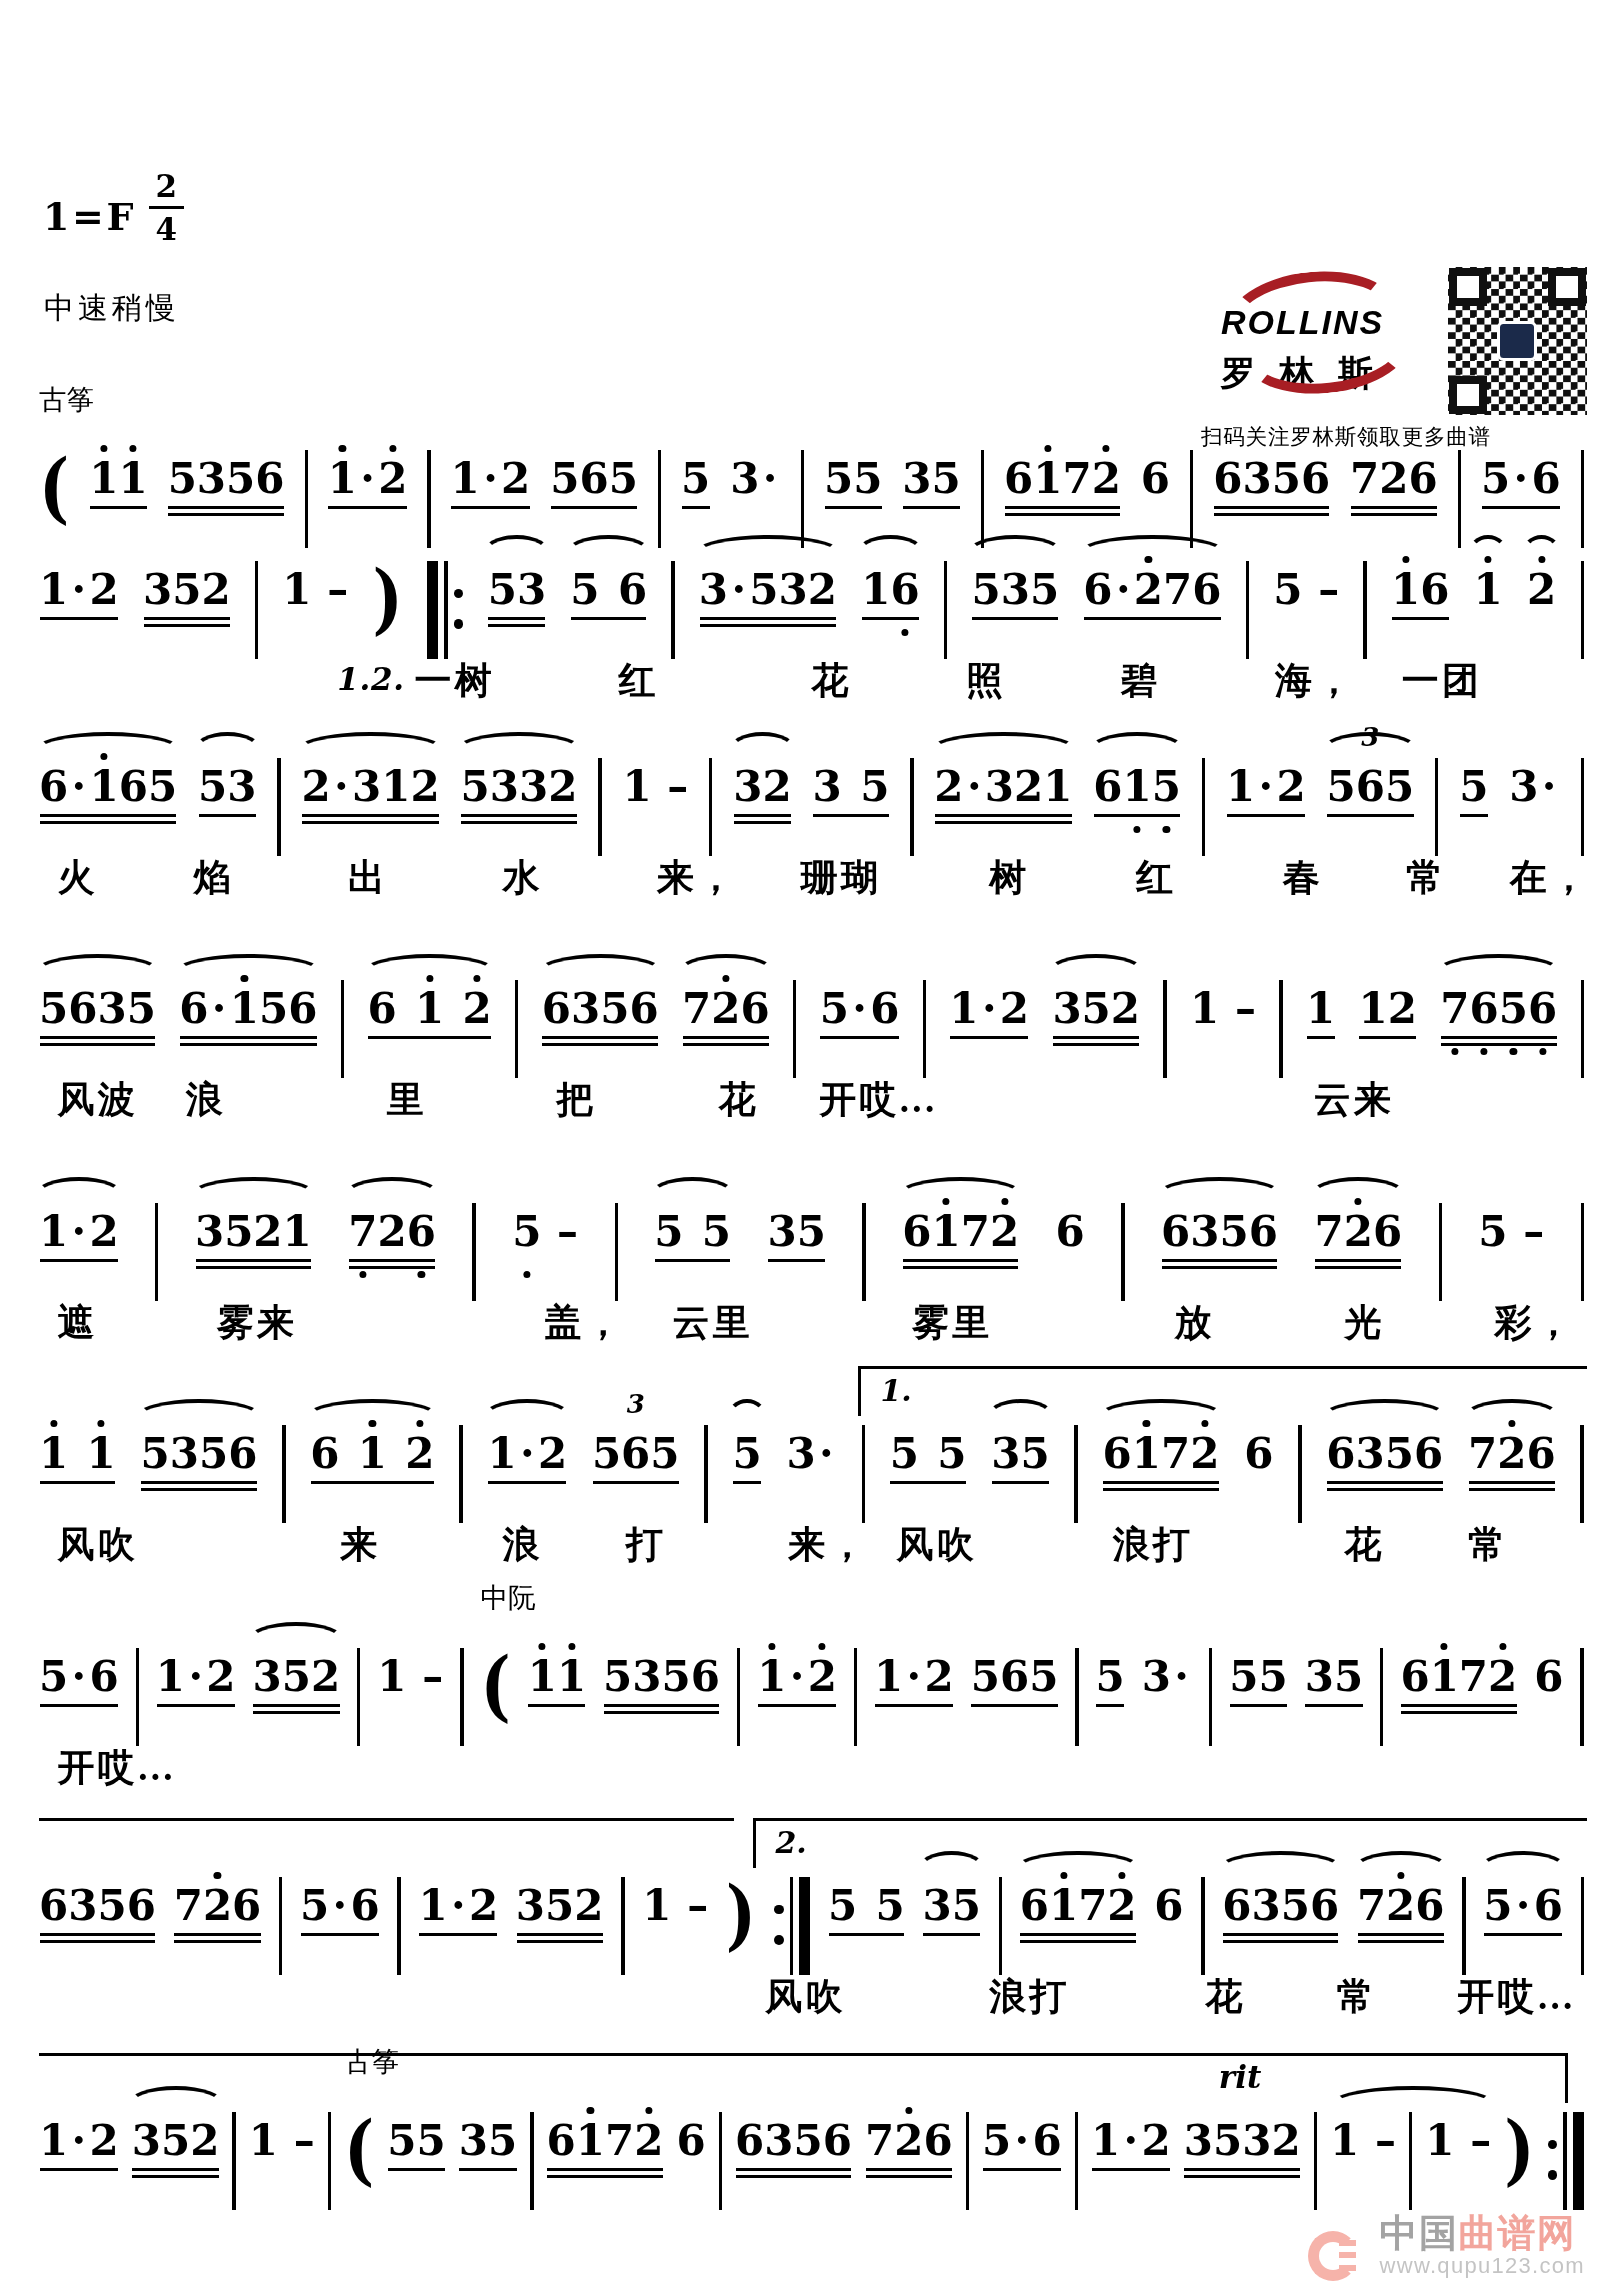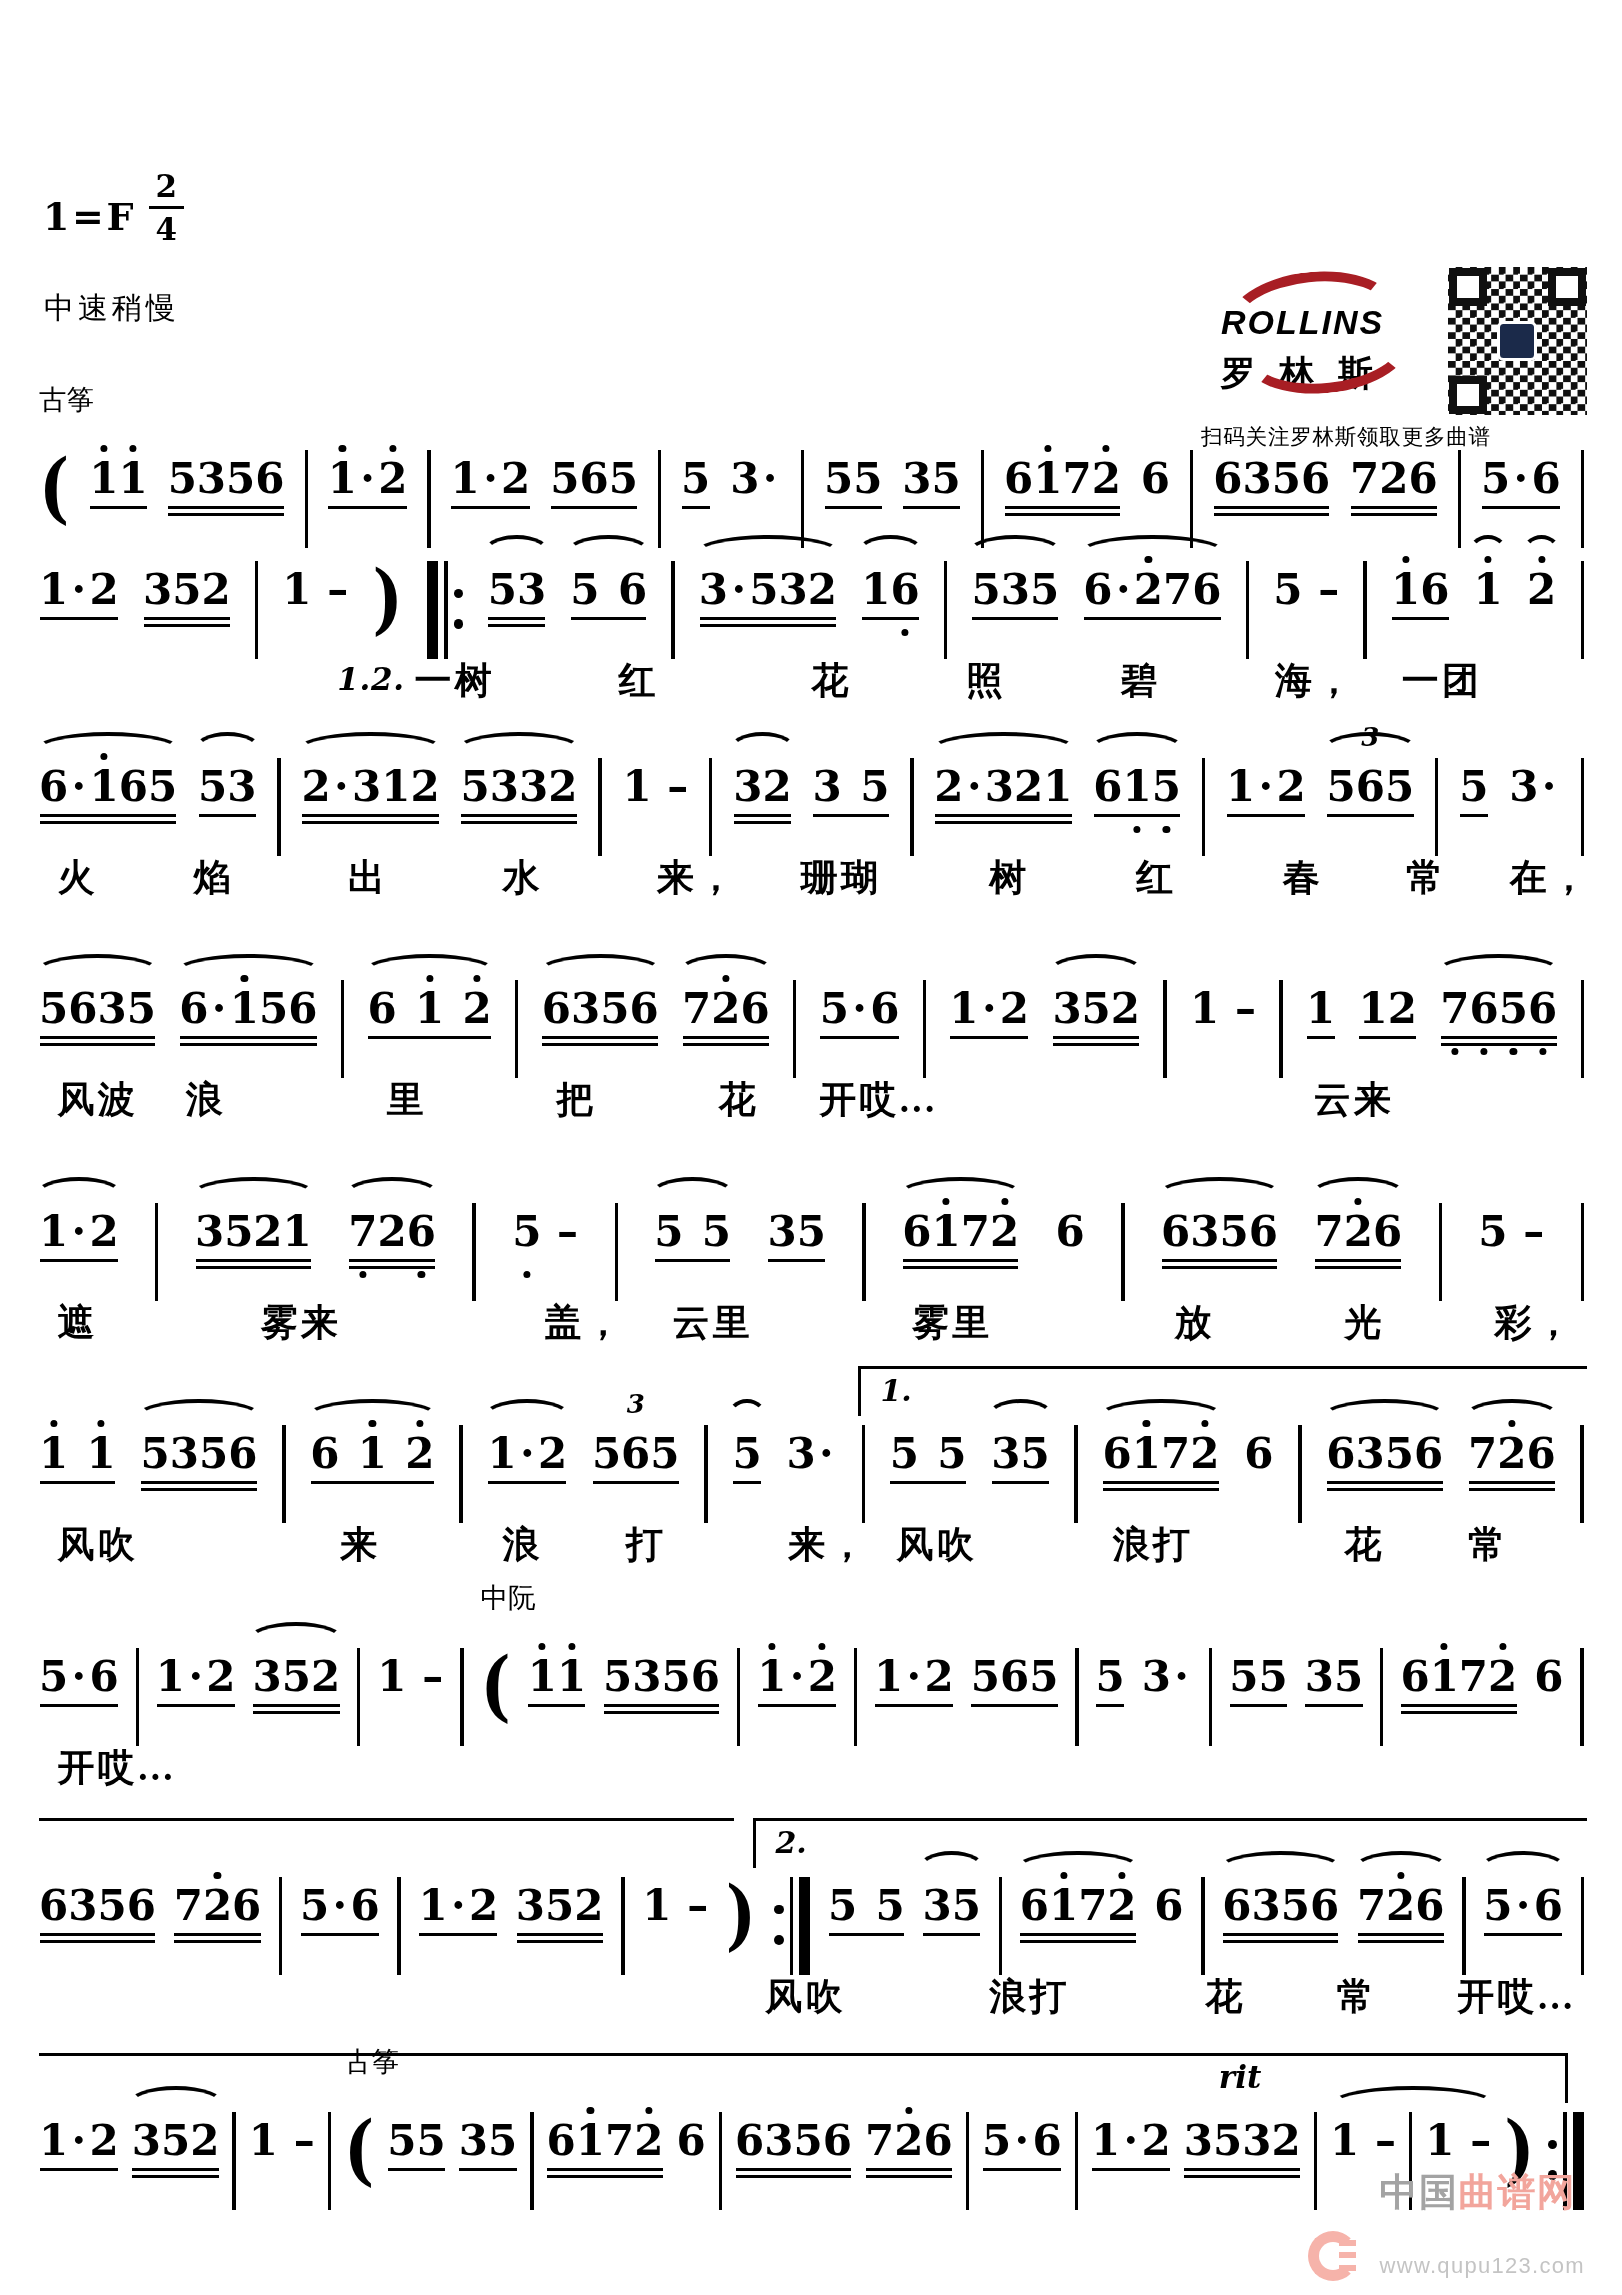--- a/index.html
+++ b/index.html
@@ -73,21 +73,21 @@
   .lyric.it{font:700 italic 31px/1.1 "DejaVu Serif",serif;letter-spacing:0.7px;}
   
   .wm{position:absolute;right:38px;bottom:14.4px;display:flex;align-items:flex-end;gap:22px;}
   .wmlogo{position:relative;width:50px;height:50px;}
   .wmlogo::before{content:"";position:absolute;inset:0;border:11px solid #f6b3aa;border-right-color:transparent;border-radius:50%;}
   .wmbars{position:absolute;right:1.3px;top:9.2px;width:17px;height:31px;
           background:repeating-linear-gradient(#f6b3aa 0 5.9px,#fff 5.9px 12.4px);}
   .wmtxt{display:flex;flex-direction:column;align-items:flex-start;}
   .wmline{font:700 38px/1 "Liberation Serif",serif;letter-spacing:1.3px;}
   .wm-gray{color:#a3a3a3}.wm-pink{color:#f2a59c}
-  .wmurl{font:400 22px/1.3 "Liberation Sans","DejaVu Sans",sans-serif;color:#c4c4c4;letter-spacing:1.3px;margin-top:41px;}
+  .wmurl{font:400 22px/1.3 "Liberation Sans","DejaVu Sans",sans-serif;color:#c4c4c4;letter-spacing:1.3px;}
 </style>
 </head>
 <body>
 
 <div class="page">
 
 
   <div class="keysig">
     <span class="kf">1=F</span>
     <span class="frac">
@@ -504,21 +504,21 @@
               <span class="ch">6</span>
             </span><i class="bline b1"></i><i class="bline b2"></i><i class="arc"></i></div>
           <div class="bar"></div>
           <div class="tok note"><span class="chars">
               <span class="ch">5</span>
               <span class="ch dash">–</span>
             </span></div>
           <div class="bar"></div>
         </div>
         <span class="lyric" style="left: 1.2%;">遮</span>
-        <span class="lyric" style="left: 11.5%; margin-left: 44px;">雾来</span>
+        <span class="lyric" style="left: 11.5%;">雾来</span>
         <span class="lyric" style="left: 32.7%;">盖，</span>
         <span class="lyric" style="left: 41%;">云里</span>
         <span class="lyric" style="left: 56.5%;">雾里</span>
         <span class="lyric" style="left: 73.5%;">放</span>
         <span class="lyric" style="left: 84.5%;">光</span>
         <span class="lyric" style="left: 94.2%;">彩，</span>
       </div>
       <div class="system" style="top: 1433px;">
         <div class="volta cl" style="left: 53%; width: 47%;">
           <span class="vlabel">1.</span>

